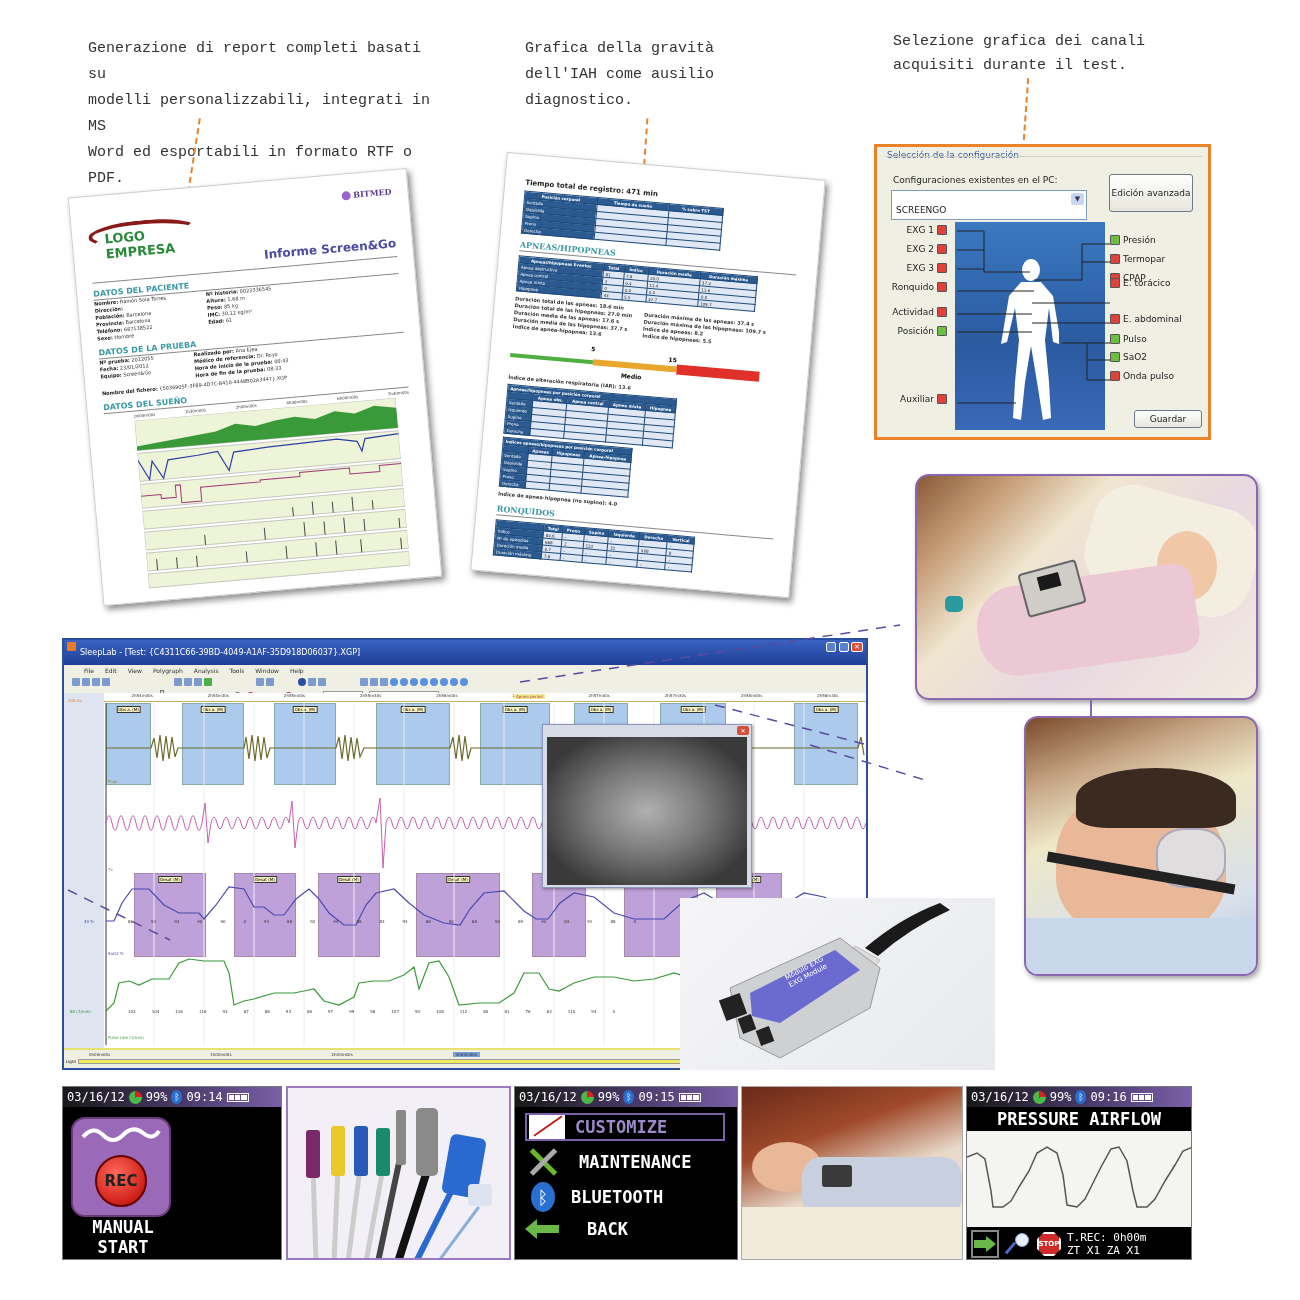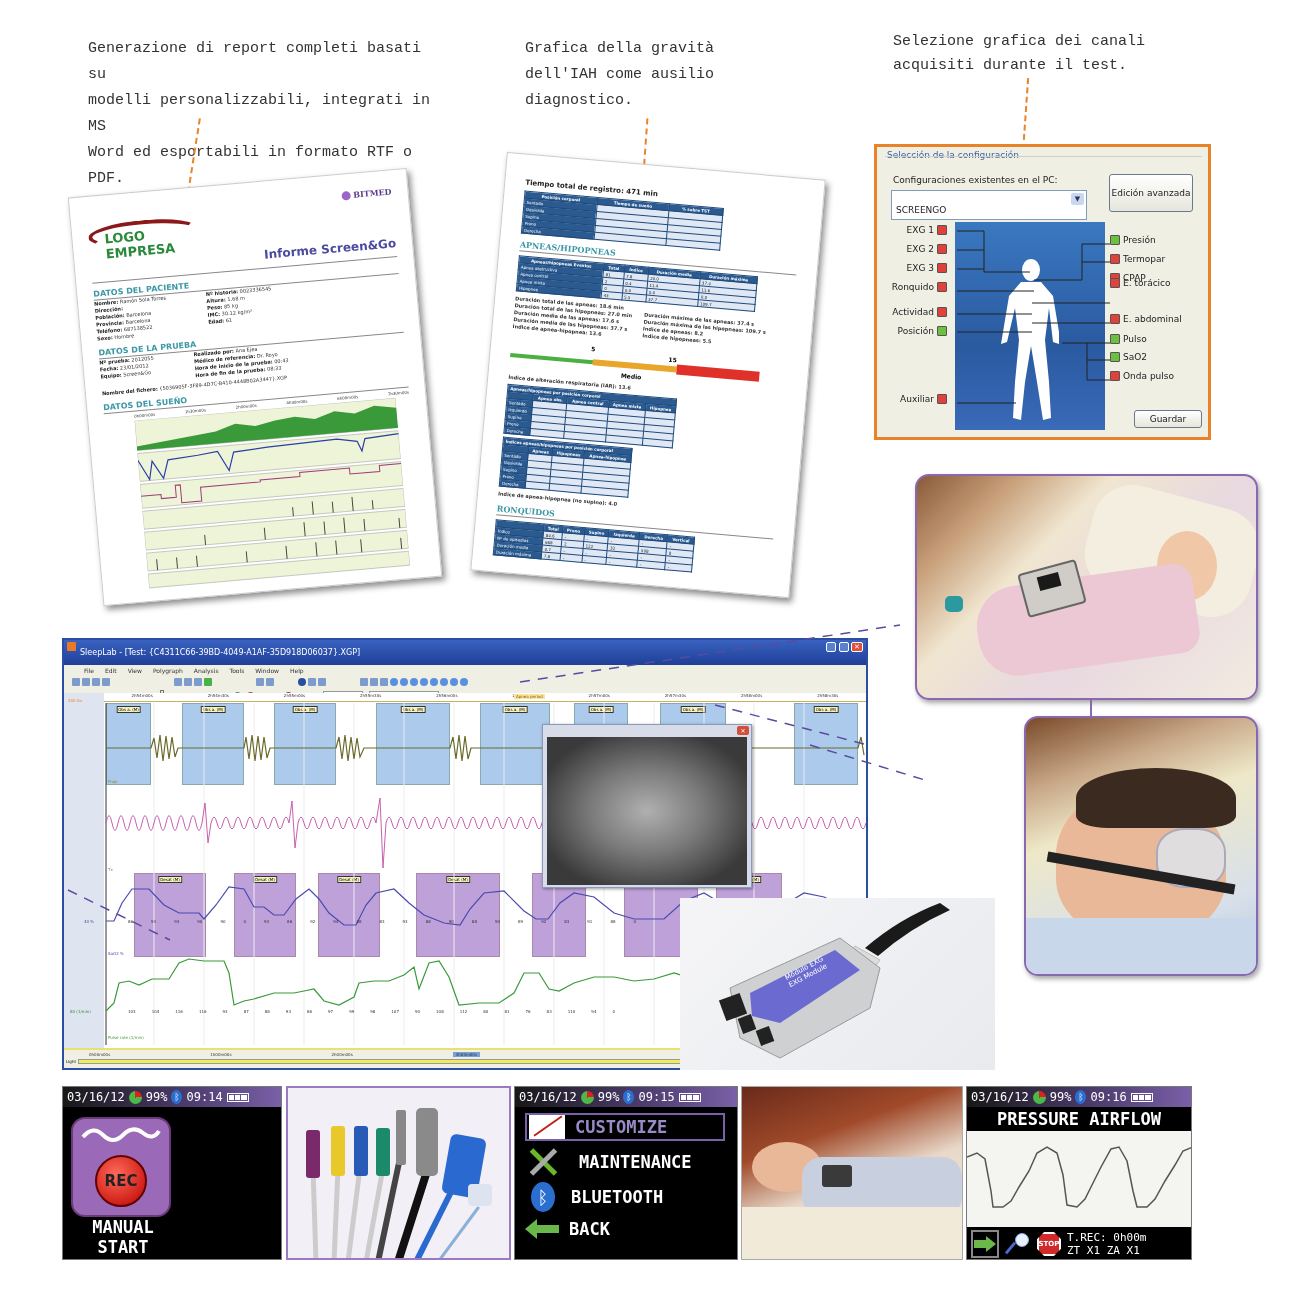--- a/index.html
+++ b/index.html
@@ -861,21 +861,21 @@
       <span style="position:absolute;left:16px;top:-2px;width:5px;height:34px;background:#aaa;transform:rotate(45deg)"></span>
     </span>
     <span class="big">MAINTENANCE</span>
   </div>
   <div class="abs" style="left:10px;top:95px;display:flex;align-items:center;gap:10px">
     <span style="width:36px;display:flex;justify-content:center">
         <span class="bt" style="width:24px;height:30px;font-size:18px">ᛒ</span>
       </span>
     <span class="big">BLUETOOTH</span>
   </div>
-  <div class="abs" style="left:10px;top:132px;display:flex;align-items:center;gap:8px">
+  <div class="abs" style="left:10px;top:132px;display:flex;align-items:center;gap:26px">
     <span style="width:36px;display:flex;align-items:center">
       <span style="width:0;height:0;border-top:10px solid transparent;border-bottom:10px solid transparent;border-right:12px solid #6ab84a"></span>
       <span style="width:22px;height:8px;background:#6ab84a"></span>
     </span>
     <span class="big">BACK</span>
   </div>
 </div>
 
 <div class="abs" style="left:741px;top:1086px;width:222px;height:174px;background:linear-gradient(160deg,#6a2a1a 0%,#a04a2a 30%,#e8d8c8 55%,#f0ece4 100%);border:1px solid #aaa;overflow:hidden">
   <div class="abs" style="left:10px;top:55px;width:70px;height:50px;background:#e8b898;border-radius:50%"></div>

